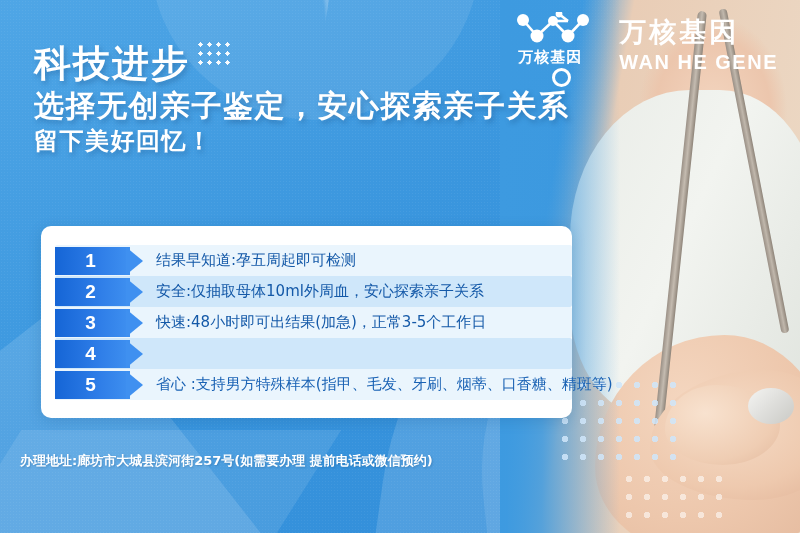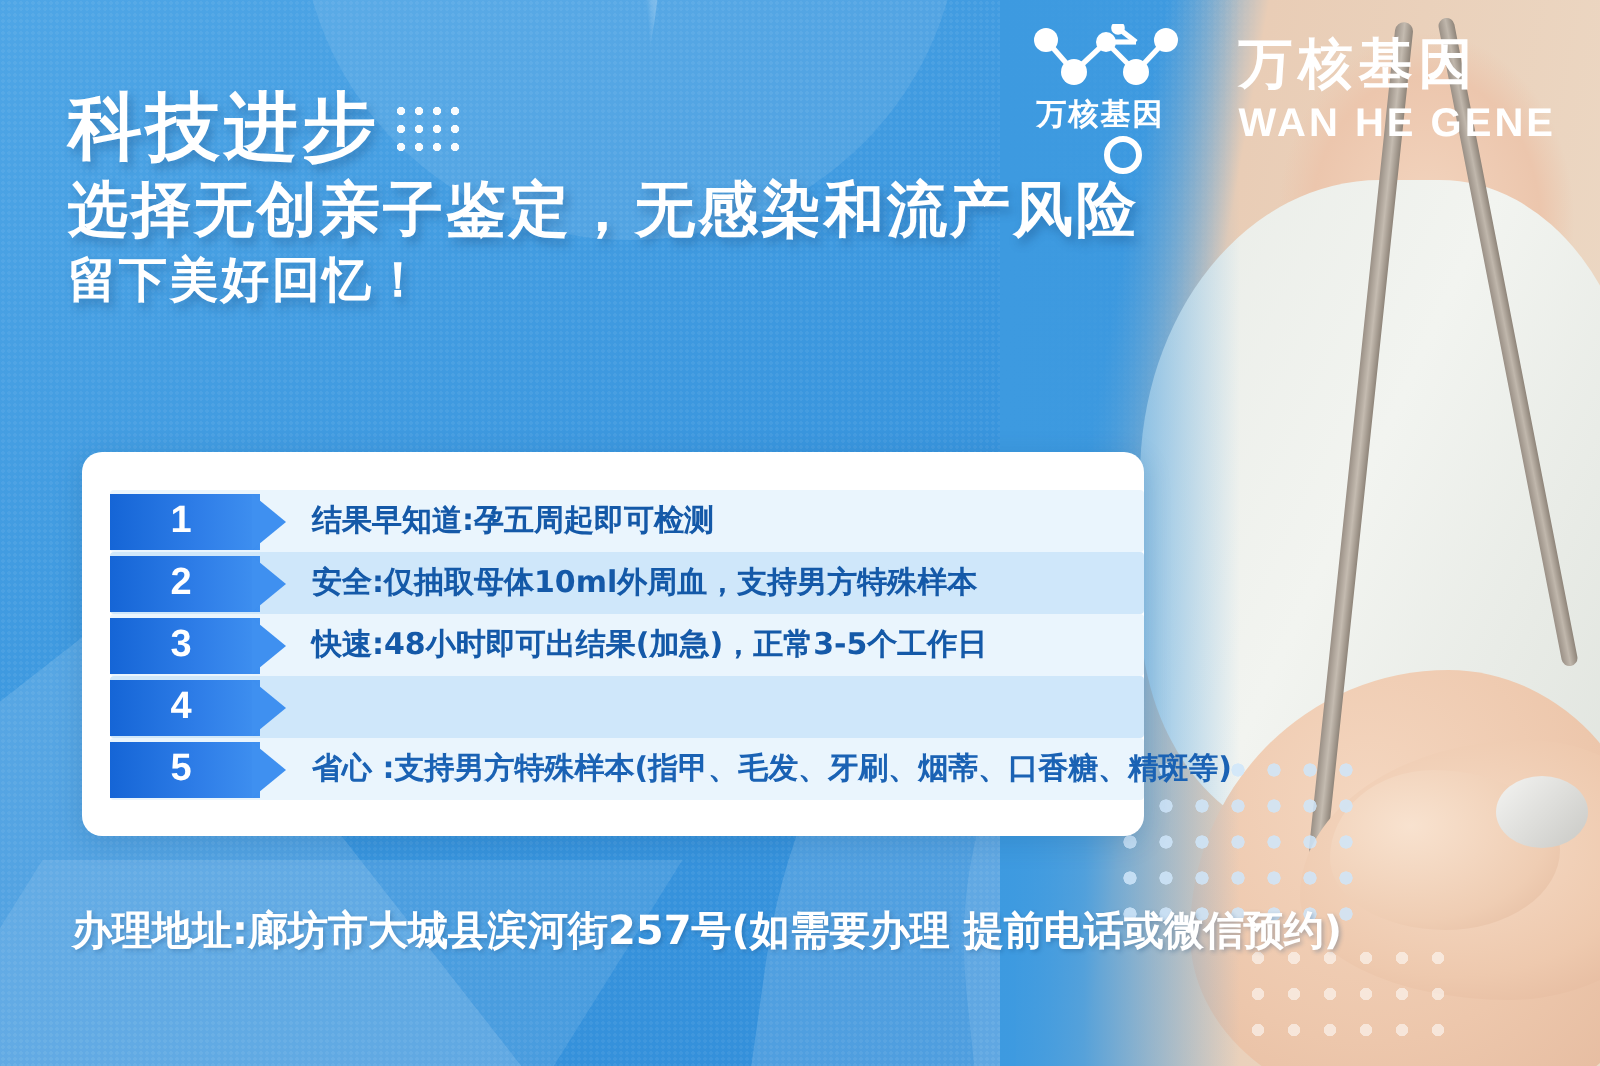--- a/index.html
+++ b/index.html
@@ -125,21 +125,21 @@
     position:absolute;left:39px;top:56px;width:13px;height:13px;border:3px solid #fff;border-radius:50%;
   }
   .logo-text{color:#fff;line-height:1;}
   .logo-text .cn{font-size:27px;font-weight:700;letter-spacing:3px;}
   .logo-text .en{font-size:20px;font-weight:700;letter-spacing:1.5px;margin-top:6px;}
   
   .headline{position:absolute;left:34px;top:40px;color:#fff;}
   .hl{
     font-size:37px;font-weight:700;letter-spacing:2px;line-height:1.28;
     text-shadow:2px 3px 5px rgba(20,70,120,.35);
-    white-space:nowrap;display:flex;align-items:center;
+    white-space:nowrap;display:flex;
   }
   .hl-2{font-size:30px;letter-spacing:1.5px;}
   .hl-3{font-size:24px;letter-spacing:1.5px;}
   .dotsep{
     display:inline-block;width:34px;height:26px;margin:0 2px 0 6px;
     background-image:radial-gradient(#ffffff 2px, transparent 2.2px);
     background-size:9px 9px;opacity:.95;
   }
   
   .card{
@@ -161,28 +161,28 @@
     content:"";position:absolute;left:71px;top:0;width:0;height:0;
     border-top:14px solid transparent;border-bottom:14px solid transparent;
     border-left:17px solid #3f90f0;
   }
   .row-text-bg{
     position:absolute;left:0;top:0;height:31px;width:517px;
     border-radius:2px;z-index:0;
   }
   .row-text{
     position:relative;z-index:3;margin-left:26px;
-    font-size:15px;color:#1459a8;font-weight:700;white-space:nowrap;
+    font-size:15px;color:#1459a8;font-weight:400;white-space:nowrap;
     font-family:"DejaVu Sans","Liberation Sans",sans-serif;
     text-align:right;
   }
   .row.last .row-text{color:#1a62b4;}
   
   .address{
-    position:absolute;left:36px;top:452px;color:#fff;font-size:20px;font-weight:700;
+    position:absolute;left:20px;top:452px;color:#fff;font-size:13px;font-weight:700;
     text-shadow:1px 1px 2px rgba(20,70,120,.3);
     font-family:"DejaVu Sans","Liberation Sans",sans-serif;white-space:nowrap;
   }
   .phone{
     position:absolute;right:26px;bottom:18px;
     font-size:42px;font-weight:700;font-style:italic;letter-spacing:1px;
     color:#e60d18;
     -webkit-text-stroke:4px #ffffff;
     paint-order:stroke fill;
     text-shadow:2px 3px 4px rgba(20,60,110,.35);
@@ -244,37 +244,37 @@
       <div class="cn">万核基因</div>
       <div class="en">WAN HE GENE</div>
     </div>
   </div>
 
   <div class="headline">
     <div class="hl">
       <span>科技进步</span>
       <span class="dotsep"></span>
     </div>
-    <div class="hl hl-2">选择无创亲子鉴定，无感染和流产风险</div>
+    <div class="hl hl-2">选择无创亲子鉴定，安心探索亲子关系</div>
     <div class="hl hl-3">留下美好回忆！</div>
   </div>
 
   <div class="card">
     <div class="rows">
 
       <div class="row odd">
         <div class="row-text-bg"></div>
         <div class="badge">1</div>
         <div class="row-text">结果早知道:孕五周起即可检测</div>
       </div>
 
       <div class="row even">
         <div class="row-text-bg"></div>
         <div class="badge">2</div>
-        <div class="row-text">安全:仅抽取母体10ml外周血，支持男方特殊样本</div>
+        <div class="row-text">安全:仅抽取母体10ml外周血，安心探索亲子关系</div>
       </div>
 
       <div class="row odd">
         <div class="row-text-bg"></div>
         <div class="badge">3</div>
         <div class="row-text">快速:48小时即可出结果(加急)，正常3-5个工作日</div>
       </div>
 
       <div class="row even">
         <div class="row-text-bg"></div>

